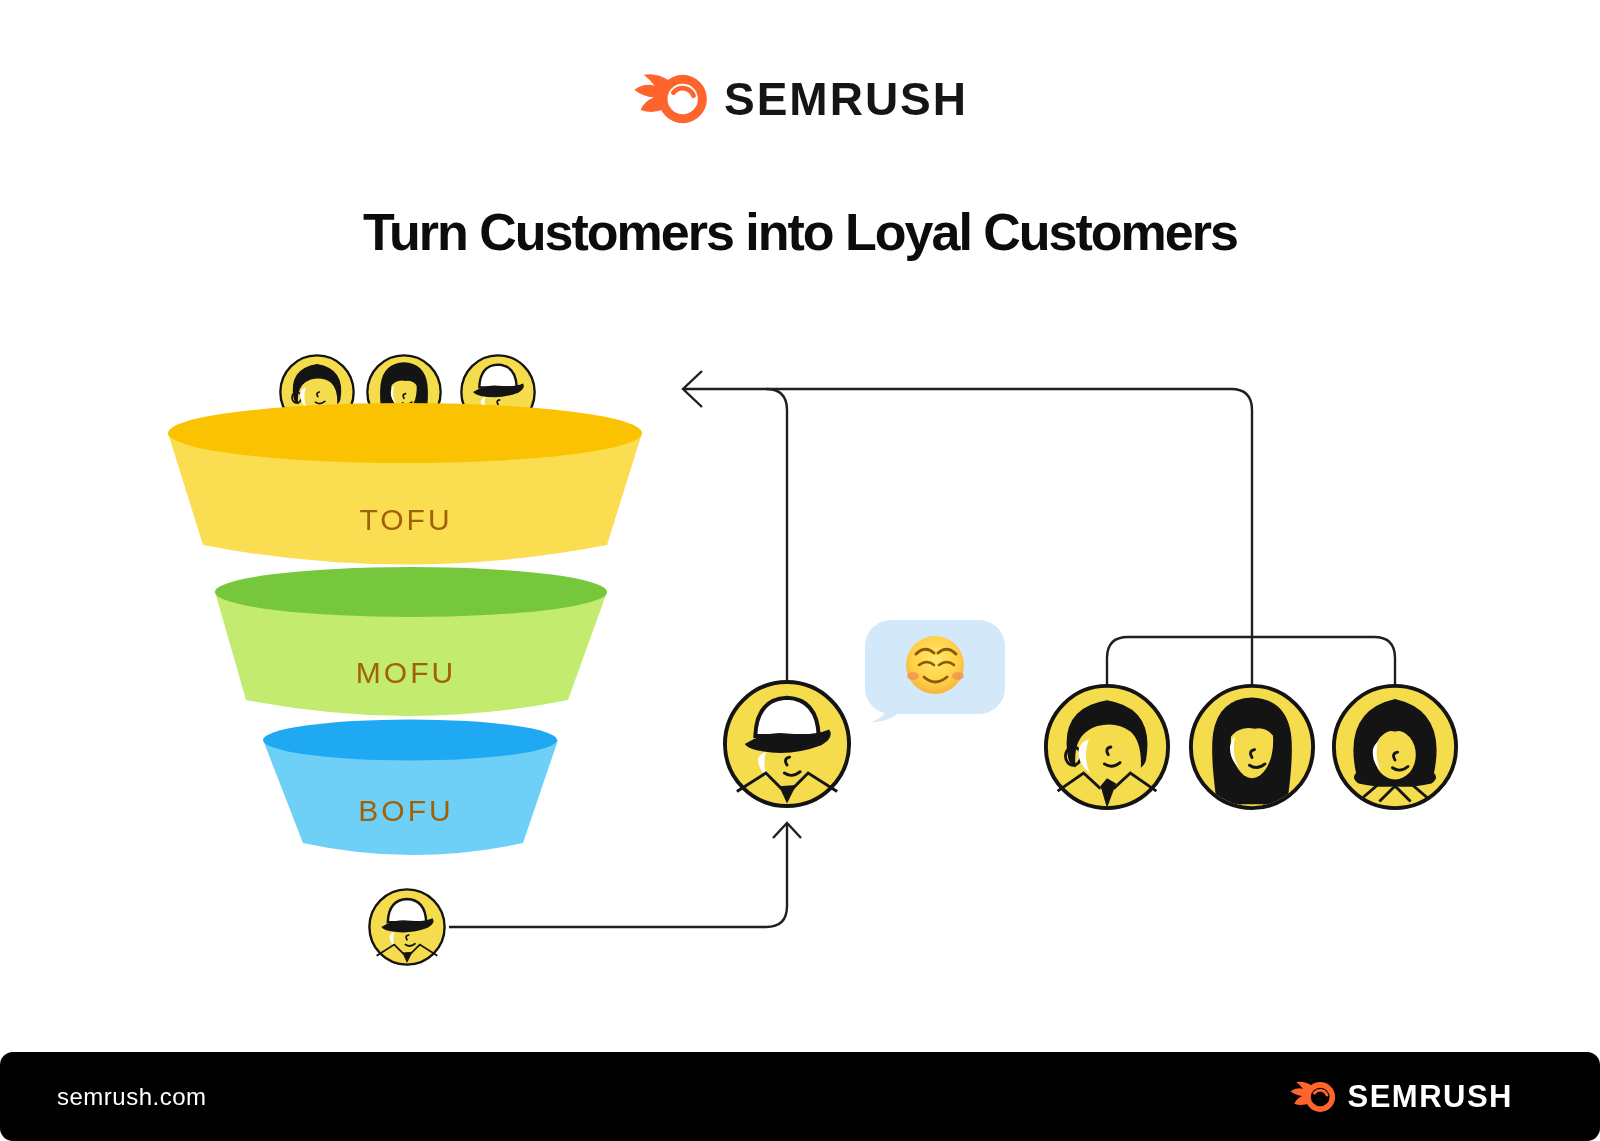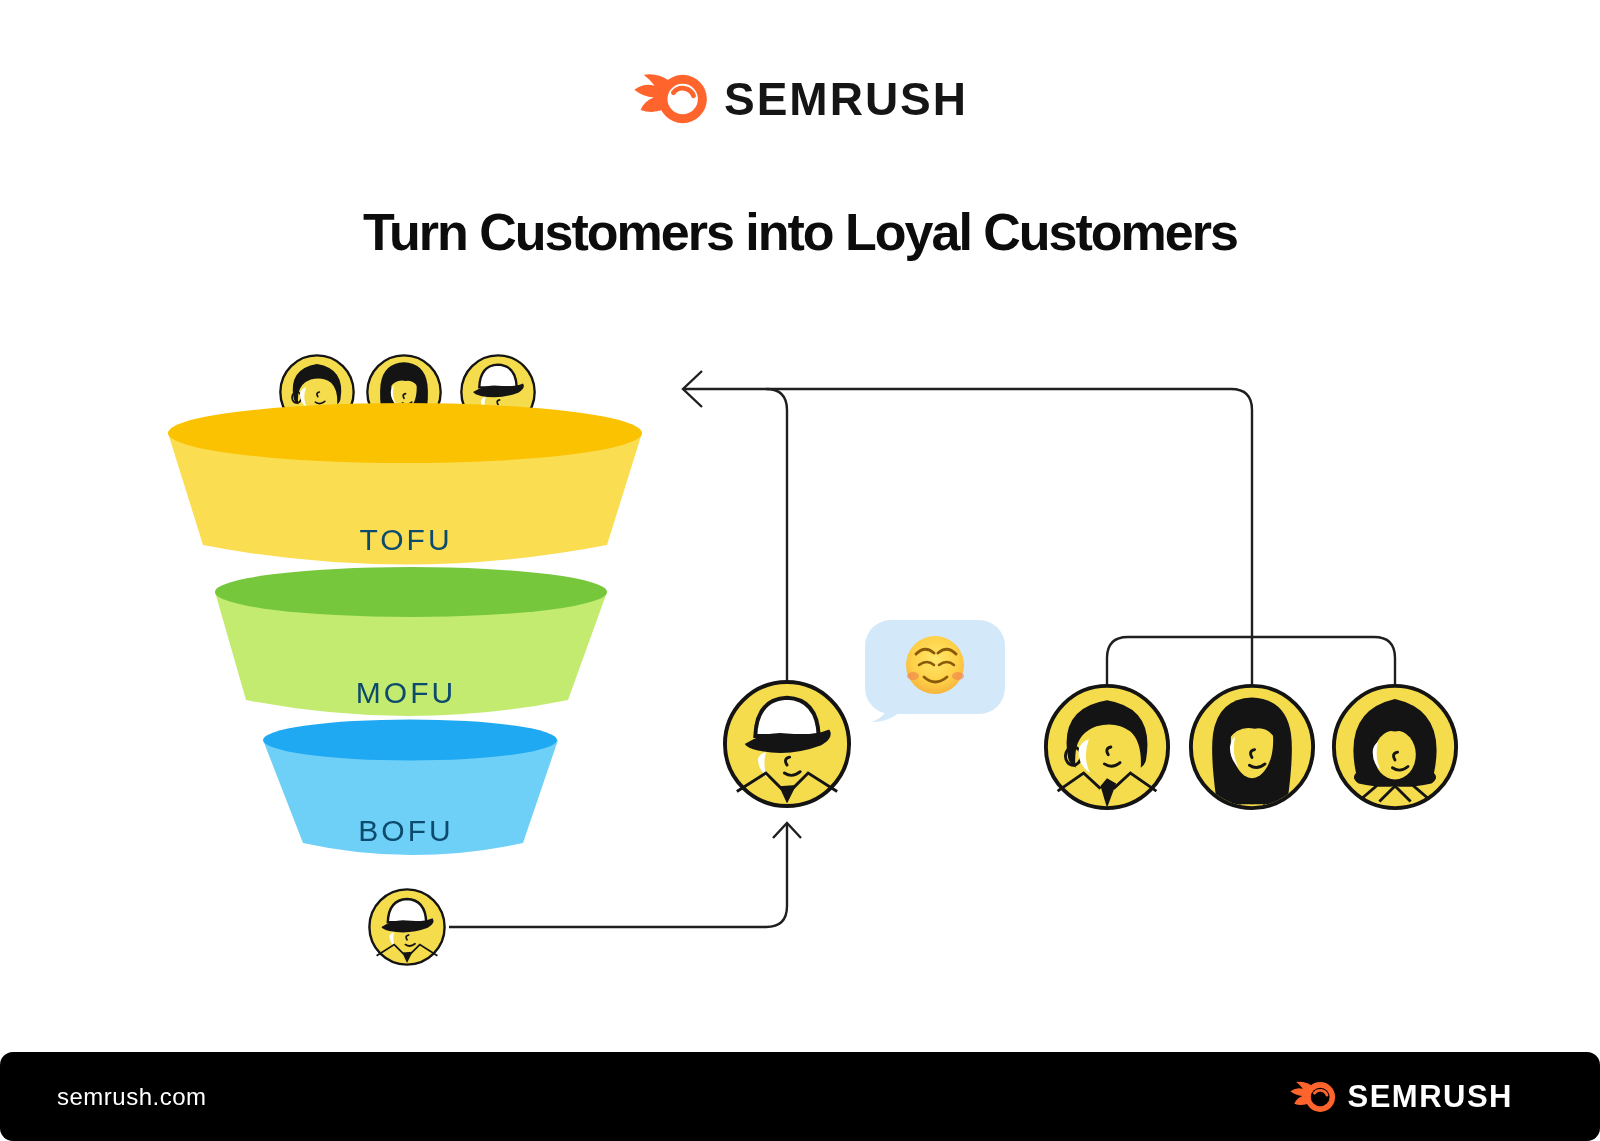--- a/index.html
+++ b/index.html
@@ -6,21 +6,21 @@
   .page{position:relative;width:1600px;height:1141px;background:#ffffff;overflow:hidden;
         font-family:"Liberation Sans", sans-serif;}
   .header-logo{position:absolute;top:70px;left:50%;transform:translateX(-50%);
         display:flex;align-items:center;gap:14px;}
   .header-logo .logo-icon{width:78px;height:58px;}
   .brand-text{font-size:46px;font-weight:800;letter-spacing:2px;color:#151515;}
   .title{position:absolute;top:193px;left:0;width:100%;text-align:center;
         font-size:52px;font-weight:700;letter-spacing:-2px;color:#0c0c0c;white-space:nowrap;margin-top:9px;}
   .diagram{position:absolute;left:0;top:0;width:1600px;height:1141px;}
   .stage-label{position:absolute;left:256px;width:300px;text-align:center;
-        font-size:30px;font-weight:500;letter-spacing:3px;color:#0c4a6e;margin-top:20px;}
+        font-size:30px;font-weight:500;letter-spacing:3px;color:#a16207;}
   .label-tofu{top:503px;}
   .label-mofu{top:656px;}
   .label-bofu{top:794px;}
   .footer{position:absolute;left:0;top:1052px;width:1600px;height:89px;background:#000000;border-radius:13px;}
   .footer-site{position:absolute;left:57px;top:50%;transform:translateY(-50%);
         color:#ffffff;font-size:24px;letter-spacing:0.5px;}
   .footer-logo{position:absolute;right:87px;top:50%;transform:translateY(-50%);
         display:flex;align-items:center;gap:10px;}
   .footer-logo .logo-icon{width:48px;height:36px;}
   .footer-brand{color:#ffffff;font-size:31px;font-weight:800;letter-spacing:1.5px;}

